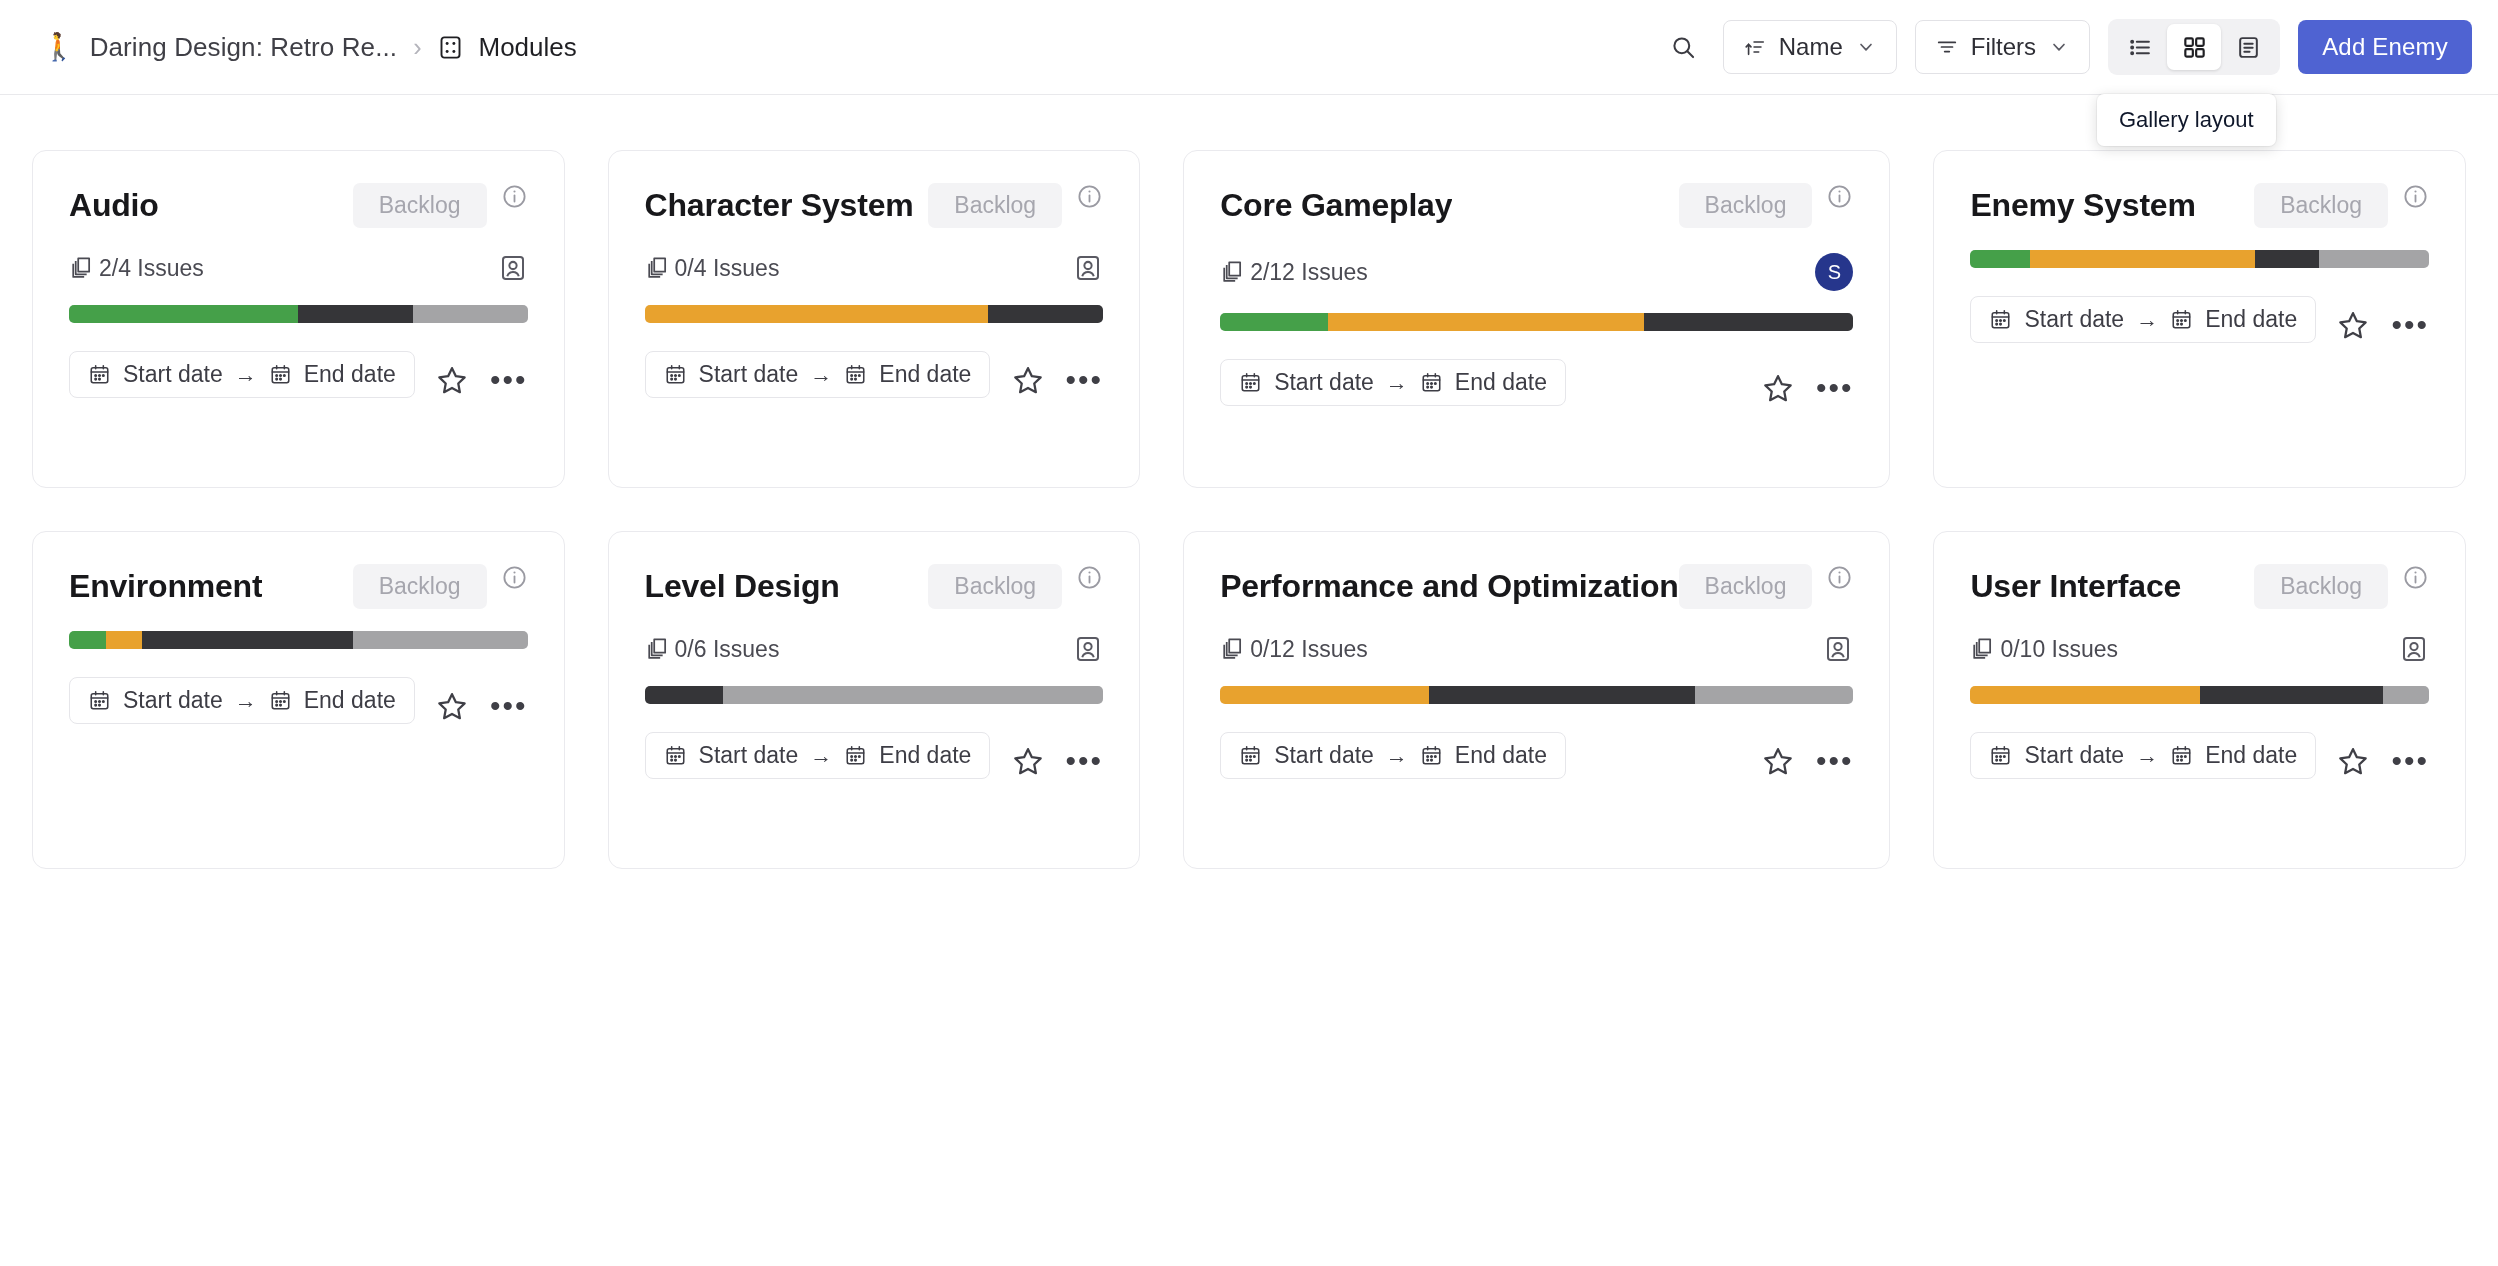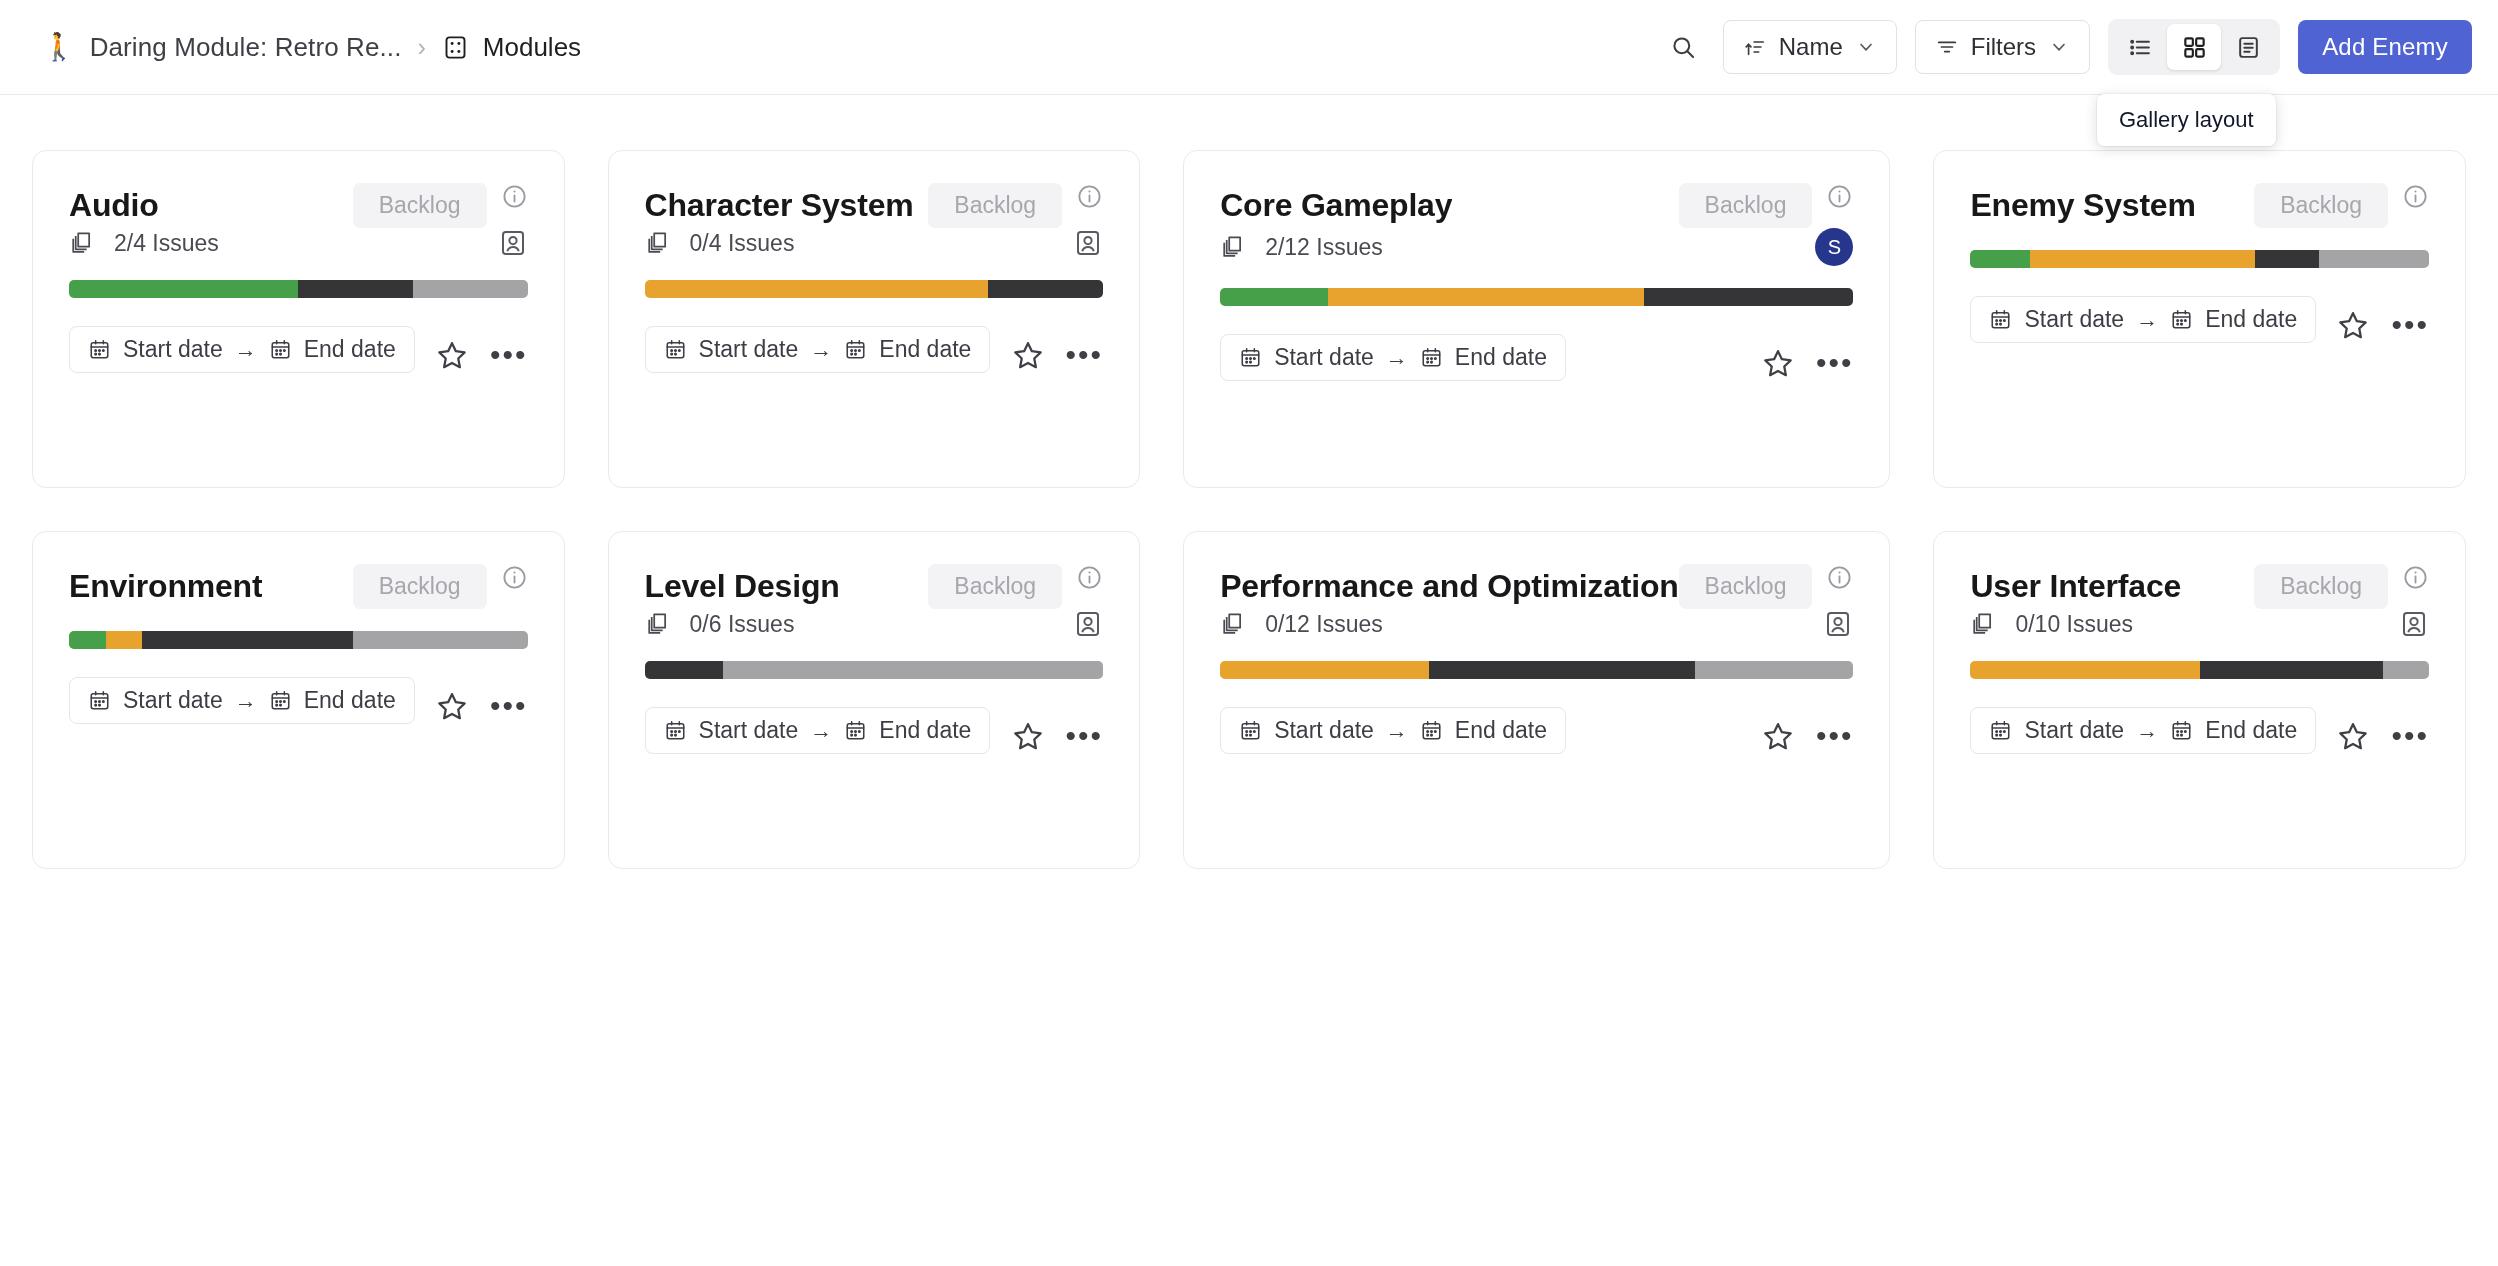--- a/index.html
+++ b/index.html
@@ -100,21 +100,21 @@
     white-space: nowrap; overflow: hidden; text-overflow: ellipsis;
   }
   .card-head-right { margin-left: auto; display: flex; align-items: flex-start; gap: 14px; }
   .state-chip {
     background: #f3f3f5; color: #a6a6ae; font-size: 23px;
     padding: 9px 26px; border-radius: 7px; white-space: nowrap;
   }
   .info-icon { display: flex; align-items: center; justify-content: center; }
 
   .card-meta {
-    display: flex; align-items: center; gap: 19px;
+    margin-top: 25px; display: flex; align-items: center; gap: 4px;
   }
   .meta-text { font-size: 23px; color: #4a4a52; }
   .meta-right { margin-left: auto; display: flex; align-items: center; }
   .avatar {
     width: 38px; height: 38px; border-radius: 50%;
     background: #26368c; color: #fff; font-size: 20px;
     display: flex; align-items: center; justify-content: center;
     font-weight: 500;
   }
 
@@ -143,21 +143,21 @@
   .dots { letter-spacing: 2px; color: #3f3f46; font-size: 30px; line-height: .4; }
 </style>
 </head>
 <body>
 
 <div class="topbar">
 
   <div class="breadcrumb">
     <div class="crumb">
       <span class="crumb-emoji">🚶</span>
-      <span class="crumb-label">Daring Module: Retro Re...</span>
+      <span class="crumb-label">Daring Design: Retro Re...</span>
     </div>
     <span class="crumb-sep">›</span>
     <div class="crumb">
       <span style="display:flex;align-items:center;">
         <svg width="27" height="27" viewBox="0 0 24 24" fill="none" stroke="#1f1f23" stroke-width="1.7">
           <rect x="4" y="3" width="16" height="18" rx="2.5"></rect>
           <circle cx="9" cy="8.5" r="1.3" fill="#1f1f23" stroke="none"></circle>
           <circle cx="15" cy="8.5" r="1.3" fill="#1f1f23" stroke="none"></circle>
           <circle cx="9" cy="15.5" r="1.3" fill="#1f1f23" stroke="none"></circle>
           <circle cx="15" cy="15.5" r="1.3" fill="#1f1f23" stroke="none"></circle>

